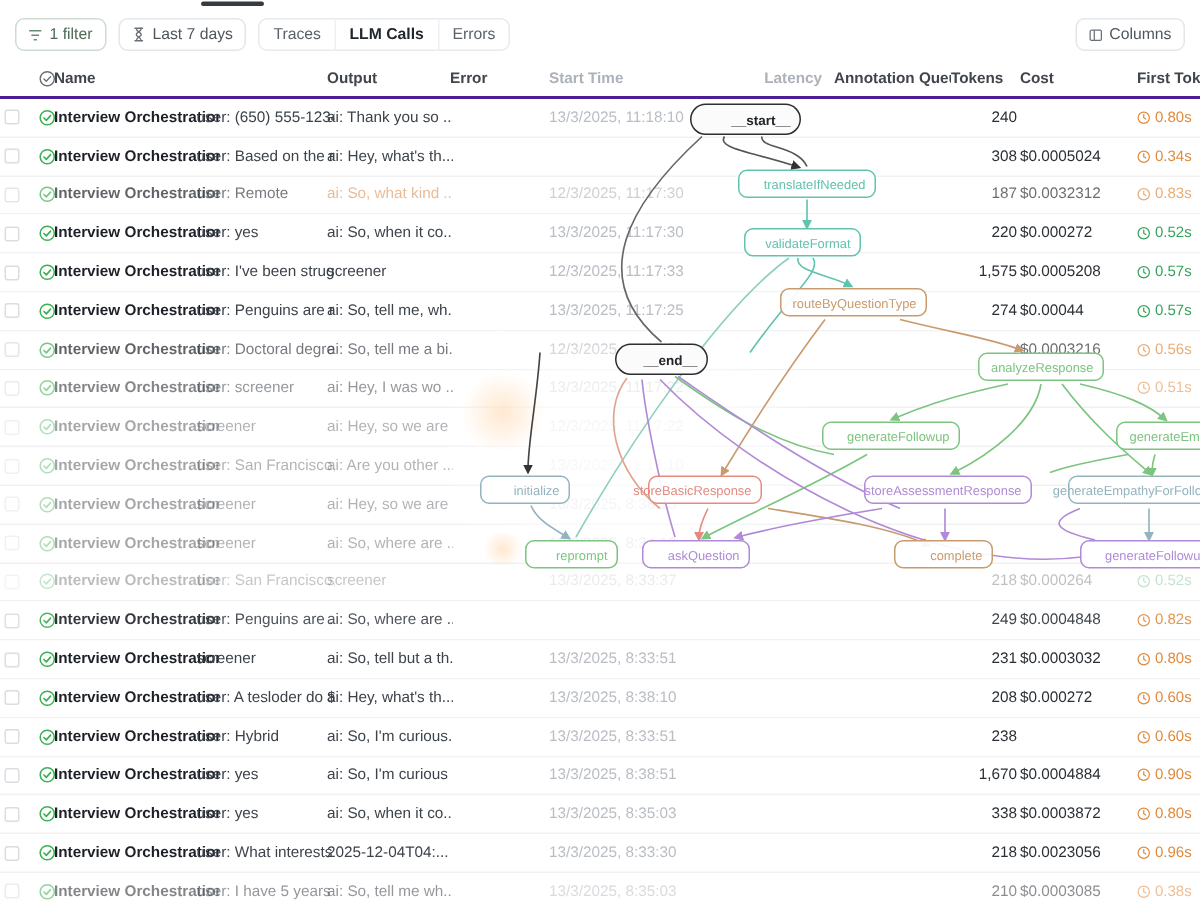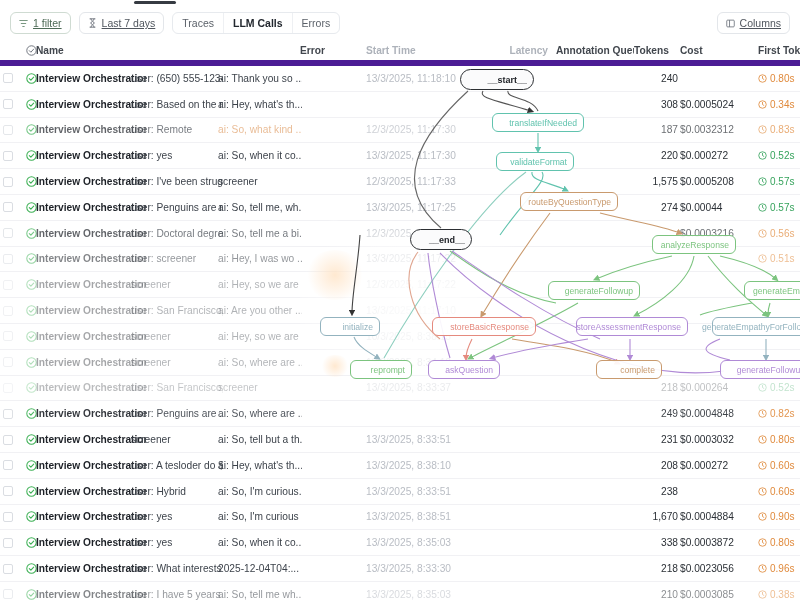--- a/index.html
+++ b/index.html
@@ -31,21 +31,21 @@
     background: #ffffff;
   }
   .tb-left { display: flex; align-items: center; gap: 8px; }
   .tb-right { margin-left: auto; display: flex; align-items: center; }
 
   .chip {
     display: inline-flex; align-items: center; gap: 5px;
     height: 22px; padding: 0 8px;
     border: 1px solid #e3e6ea; border-radius: 6px;
     background: #ffffff;
-    font-size: 10.5px; color: #50565e; white-space: nowrap; text-decoration: underline;
+    font-size: 10.5px; color: #50565e; white-space: nowrap;
   }
   .chip.filter-chip { border-color: #cfdbd2; color: #4e6b57; }
   .chip-ico { display:inline-block; line-height:0; }
   .chip-ico svg { display:block; }
 
   .segmented {
     display: inline-flex; align-items: center;
     height: 22px; border: 1px solid #e7eaee; border-radius: 6px;
     overflow: hidden; background:#fff;
   }
@@ -55,21 +55,21 @@
     border-right: 1px solid #eef0f3; white-space: nowrap;
   }
   .seg-item:last-child { border-right: none; }
   .seg-item.active { color: #22272e; font-weight: 600; }
 
   
   .table-wrap { position: absolute; top: 41px; left: 0; width: 800px; height: 559px; }
 
   .thead {
     position: relative; height: 25px; width: 800px;
-    border-bottom: 6px solid #4c1d95;
+    border-bottom: 2px solid #4c1d95;
     background: #fff;
   }
   .trow {
     position: relative; height: 25.8px; width: 800px;
     border-bottom: 1px solid #f1f1f4;
     background: #fff;
   }
 
   .cell { position: absolute; top: 0; height: 100%; display: flex; align-items: center;
           font-size: 10.2px; white-space: nowrap; overflow: hidden; }
@@ -210,20 +210,21 @@
   <div class="table-wrap">
     <div class="thead">
       <div class="cell c-check"></div>
       <div class="cell c-status">
         <svg width="11" height="11" viewBox="0 0 14 14">
             <circle cx="7" cy="7" r="6" stroke="#6a7079" stroke-width="1.2" fill="none"></circle>
             <path d="M4.2 7.2l2 2 3.6-4" stroke="#6a7079" stroke-width="1.2" fill="none" stroke-linecap="round" stroke-linejoin="round"></path>
           </svg>
       </div>
       <div class="cell c-name">Name</div>
+      <div class="cell c-output">Output</div>
       <div class="cell c-error">Error</div>
       <div class="cell c-start">Start Time</div>
       <div class="cell c-latency">Latency</div>
       <div class="cell c-annot">Annotation Queue</div>
       <div class="cell c-tokens">Tokens</div>
       <div class="cell c-cost">Cost</div>
       <div class="cell c-ftoken">First Token</div>
     </div>
 
     <div id="rows-host">
@@ -911,21 +912,21 @@
         </div>
         <div class="gnode" style="left: 248px; top: 226px; width: 92px; border-color: rgb(124, 196, 127); color: rgb(124, 196, 127); background: rgba(255, 255, 255, 0.92);">
           <span>generateFollowup</span>
         </div>
         <div class="gnode" style="left: 444px; top: 226px; width: 70px; border-color: rgb(124, 196, 127); color: rgb(124, 196, 127); background: rgba(255, 255, 255, 0.92);">
           <span>generateEm...</span>
         </div>
         <div class="gnode" style="left: 20px; top: 262px; width: 60px; border-color: rgb(147, 179, 191); color: rgb(147, 179, 191); background: rgba(255, 255, 255, 0.92);">
           <span>initialize</span>
         </div>
-        <div class="gnode" style="left: 132px; top: 262px; width: 104px; border-color: rgb(229, 138, 126); color: rgb(229, 138, 126); background: rgba(255, 255, 255, 0.92);">
+        <div class="gnode" style="left: 132px; top: 262px; width: 76px; border-color: rgb(229, 138, 126); color: rgb(229, 138, 126); background: rgba(255, 255, 255, 0.92);">
           <span>storeBasicResponse</span>
         </div>
         <div class="gnode" style="left: 276px; top: 262px; width: 112px; border-color: rgb(176, 138, 214); color: rgb(176, 138, 214); background: rgba(255, 255, 255, 0.92);">
           <span>storeAssessmentResponse</span>
         </div>
         <div class="gnode" style="left: 412px; top: 262px; width: 112px; border-color: rgb(147, 179, 191); color: rgb(147, 179, 191); background: rgba(255, 255, 255, 0.92);">
           <span>generateEmpathyForFollowup</span>
         </div>
         <div class="gnode" style="left: 50px; top: 305px; width: 62px; border-color: rgb(124, 196, 127); color: rgb(124, 196, 127); background: rgba(255, 255, 255, 0.92);">
           <span>reprompt</span>

